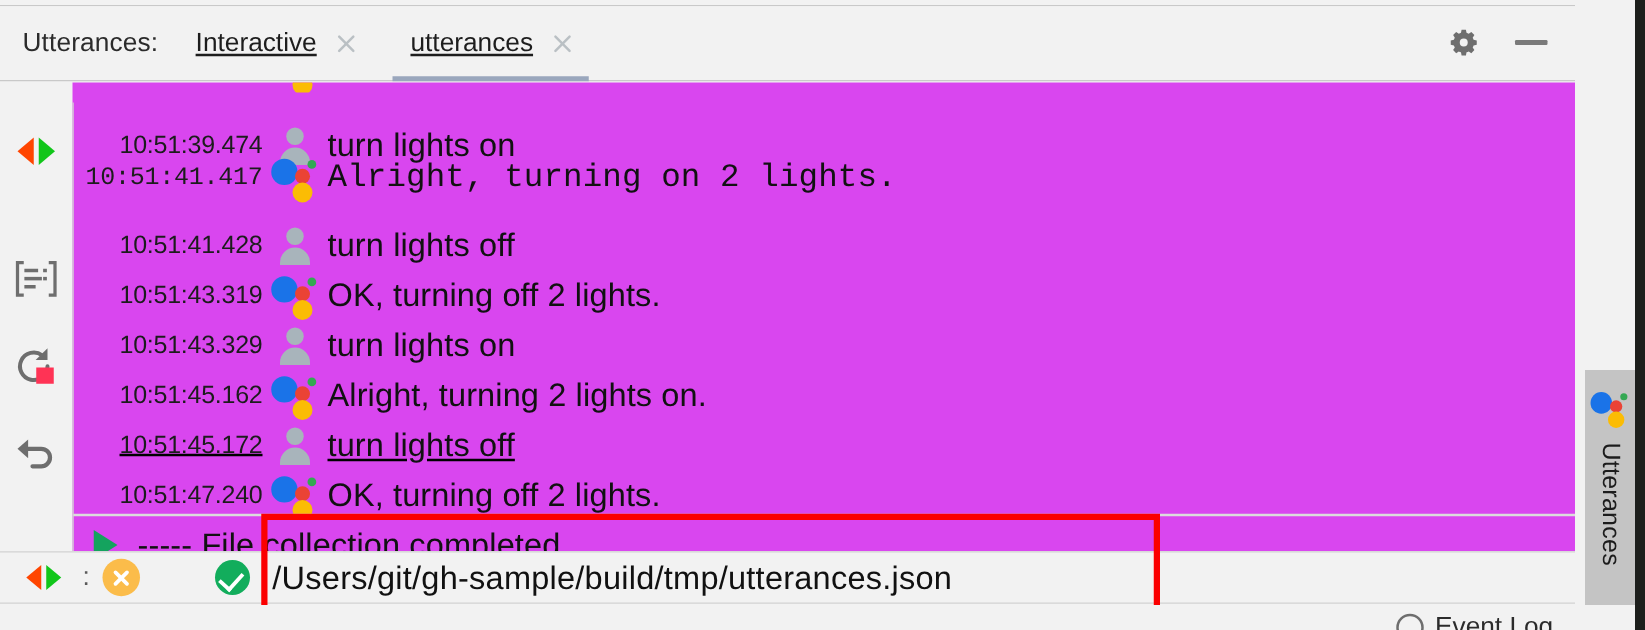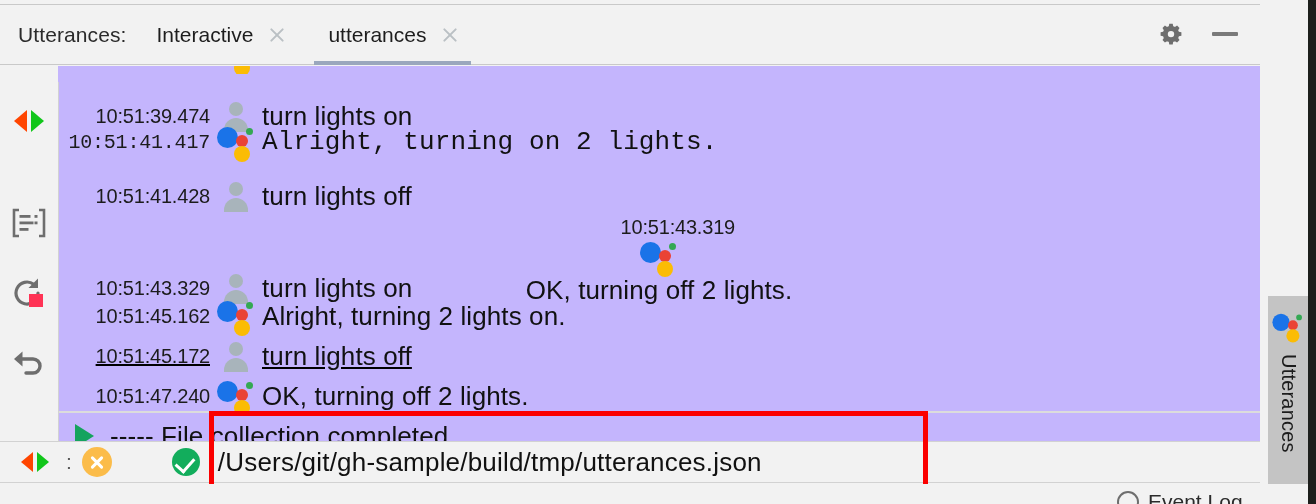--- a/index.html
+++ b/index.html
@@ -22,21 +22,21 @@
     display: flex; align-items: center;
   }
   .hdr-label {
     margin-left: 18px; font-size: 21px; color: #2b2b2b; letter-spacing: .1px;
     white-space: nowrap;
   }
   .tab {
     display: flex; align-items: center; height: 60px; position: relative;
     padding: 0 12px 0 14px; margin-left: 16px;
   }
-  .tab-label { font-size: 21px; color: #1d1d1d; white-space: nowrap; }
+  .tab-label { font-size: 21px; color: #1d1d1d; white-space: nowrap; text-decoration: underline; }
   .tab-close {
     margin-left: 14px; width: 19px; height: 19px; position: relative; flex: none;
     opacity: .42;
   }
   .tab-close::before, .tab-close::after {
     content: ""; position: absolute; left: 1px; top: 9px; width: 18px; height: 2px;
     background: #6e7c85; border-radius: 1px;
   }
   .tab-close::before { transform: rotate(45deg); }
   .tab-close::after  { transform: rotate(-45deg); }
@@ -54,21 +54,21 @@
     background: #f2f2f2;
   }
   .lb-btn {
     position: absolute; left: 8px; width: 42px; height: 42px;
     display: flex; align-items: center; justify-content: center;
   }
 
   
   .log-area {
     position: absolute; left: 58px; top: 66px; width: 1202px; height: 375px;
-    background: #c4b5fd; overflow: hidden; padding-left: 20px;
+    background: #d946ef; overflow: hidden; padding-left: 20px;
   }
   .gutter-line { position: absolute; left: 58px; top: 82px; width: 1px; height: 362px; background: #d2d2d2; }
 
   .row {
     position: absolute; left: 0; width: 1202px; height: 40px;
     display: flex; align-items: center;
   }
   .ts {
     width: 152px; text-align: right; padding-right: 0px;
     font-size: 20px; color: #1c1c1c; letter-spacing: -.2px; white-space: nowrap;
@@ -278,34 +278,34 @@
       <div class="ts">10:51:41.428</div>
       <div class="icon-cell">
         <span class="person">
             <span class="head"></span>
             <span class="body"></span>
           </span>
       </div>
       <div class="msg">turn lights off</div>
     </div>
 
-    <div class="row" style="top:150px;flex-direction:column;">
+    <div class="row" style="top:150px;">
       <div class="ts">10:51:43.319</div>
       <div class="icon-cell">
         <span class="ga">
             <span class="c-blue"></span>
             <span class="c-red"></span>
             <span class="c-green"></span>
             <span class="c-yellow"></span>
           </span>
       </div>
       <div class="msg">OK, turning off 2 lights.</div>
     </div>
 
-    <div class="row" style="top:202px;">
+    <div class="row" style="top:190px;">
       <div class="ts">10:51:43.329</div>
       <div class="icon-cell">
         <span class="person">
             <span class="head"></span>
             <span class="body"></span>
           </span>
       </div>
       <div class="msg">turn lights on</div>
     </div>
 

